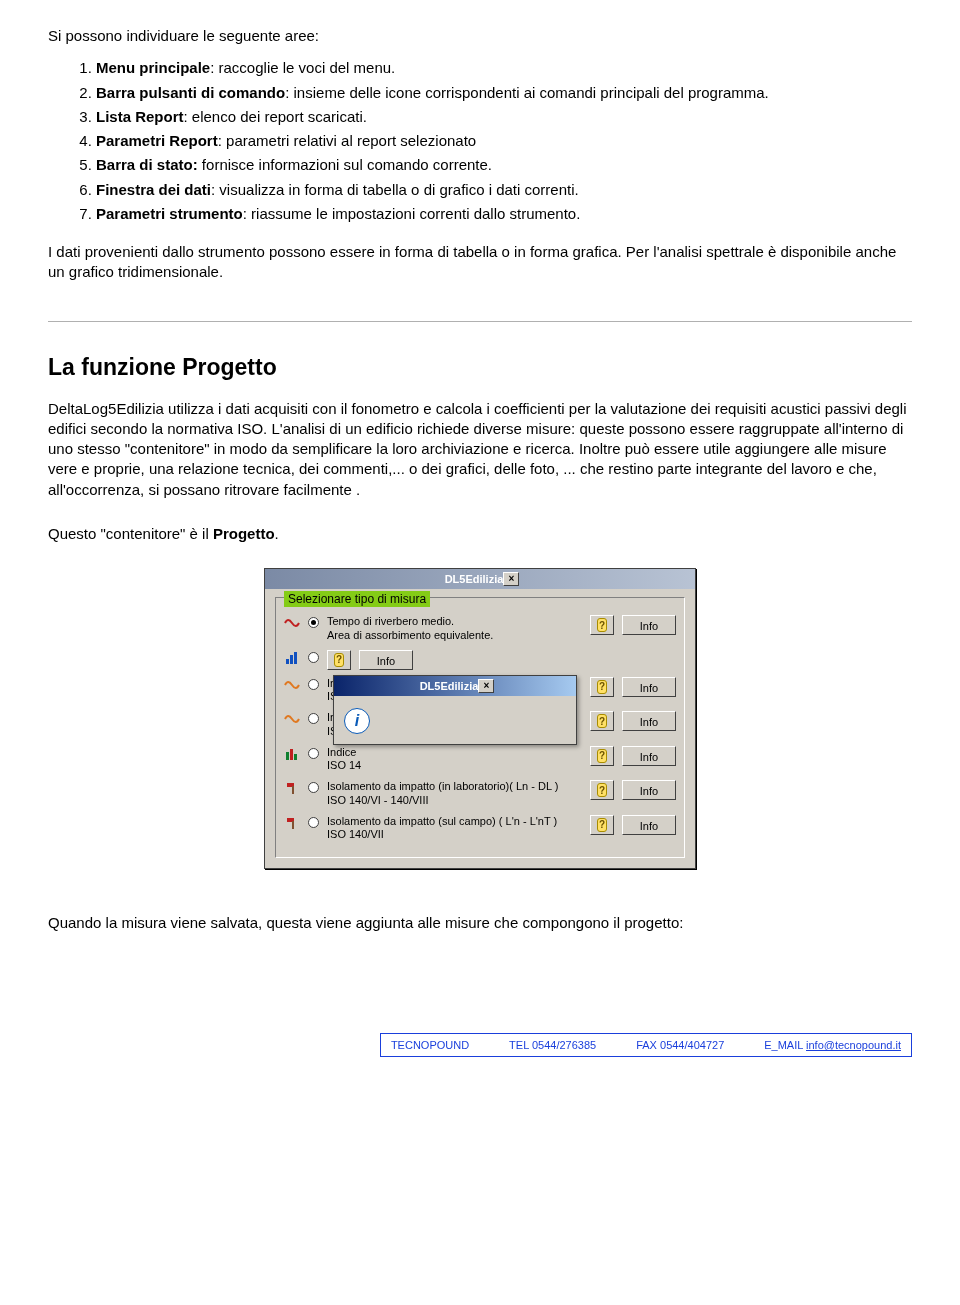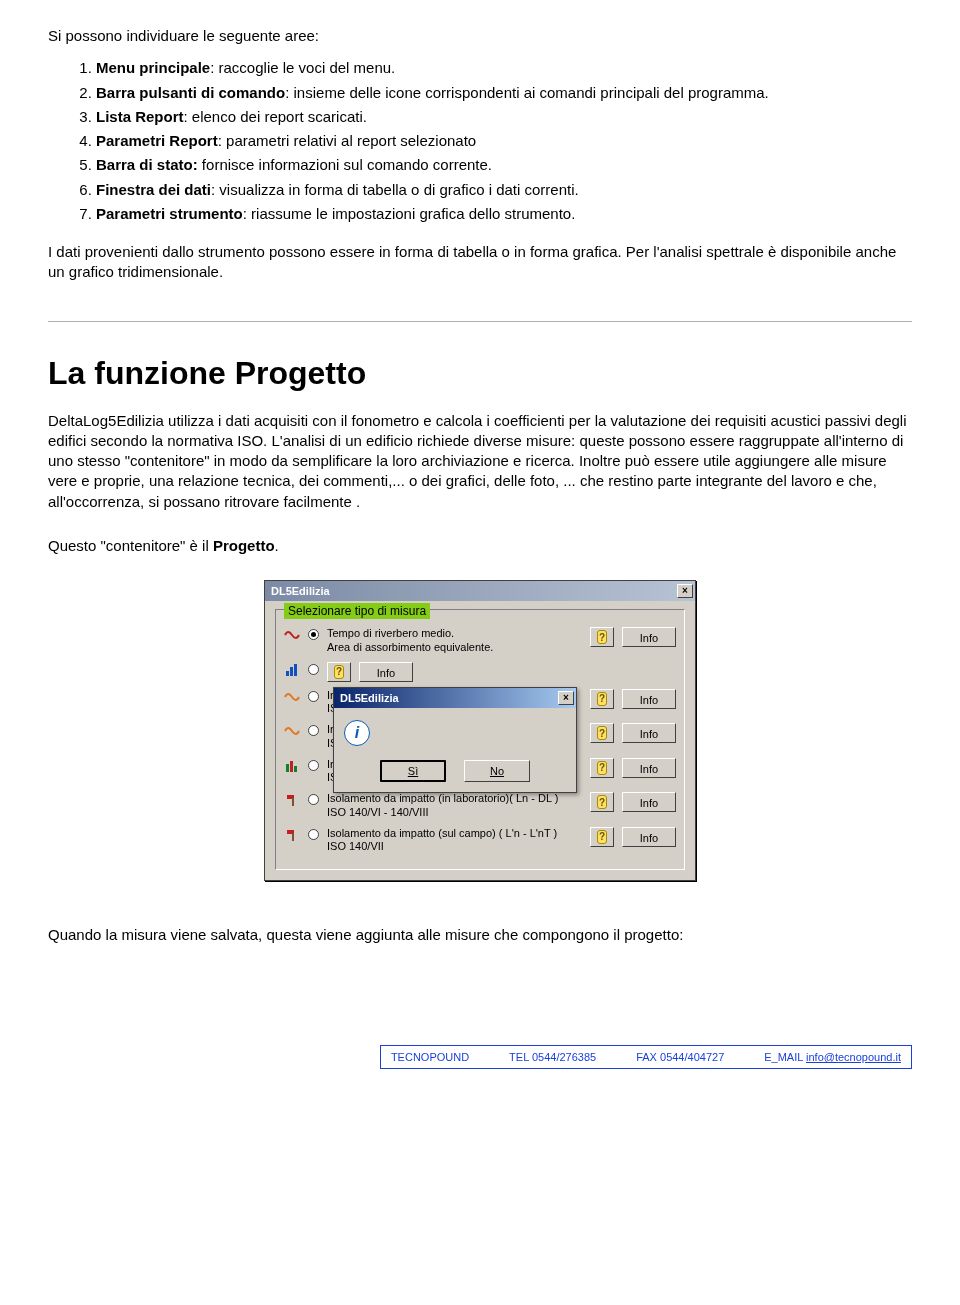--- a/index.html
+++ b/index.html
@@ -20,21 +20,21 @@
   }
   ol.area-list li { margin-bottom: 4px; }
   .bold { font-weight: 700; }
   .para { margin: 14px 0 24px 0; }
   hr.divider {
     border: none;
     border-top: 1px solid #b0b0b0;
     margin: 38px 0 30px 0;
   }
   h2.section {
-    font-size: 32px;
+    font-size: 23px;
     font-weight: 700;
     margin: 0 0 16px 0;
   }
   .dialog-wrap {
     display: flex;
     justify-content: center;
     margin: 14px 0 40px 0;
   }
   
   .dlg {
@@ -46,21 +46,21 @@
     font-size: 11px;
     color: #000;
     position: relative;
   }
   .titlebar {
     height: 20px;
     background: linear-gradient(90deg, #7b8aa5, #b8c3d4);
     color: #fff;
     display: flex;
     align-items: center;
-    justify-content: space-between;
+    justify-content: center;
     padding: 0 2px 0 6px;
     font-weight: 700;
     font-size: 11px;
   }
   .closebox {
     width: 16px;
     height: 14px;
     background: #d4d0c8;
     border: 1px solid #fff;
     border-right-color: #404040;
@@ -182,21 +182,21 @@
 
 <div class="intro">Si possono individuare le seguente aree:</div>
 
 <ol class="area-list">
   <li><span class="bold">Menu principale</span><span>: raccoglie le voci del menu.</span></li>
   <li><span class="bold">Barra pulsanti di comando</span><span>: insieme delle icone corrispondenti ai comandi principali del programma.</span></li>
   <li><span class="bold">Lista Report</span><span>: elenco dei report scaricati.</span></li>
   <li><span class="bold">Parametri Report</span><span>: parametri relativi al report selezionato</span></li>
   <li><span class="bold">Barra di stato:</span><span> fornisce informazioni sul comando corrente.</span></li>
   <li><span class="bold">Finestra dei dati</span><span>: visualizza in forma di tabella o di grafico i dati correnti.</span></li>
-  <li><span class="bold">Parametri strumento</span><span>: riassume le impostazioni grafica dello strumento.</span></li>
+  <li><span class="bold">Parametri strumento</span><span>: riassume le impostazioni correnti dallo strumento.</span></li>
 </ol>
 
 <div class="para">I dati provenienti dallo strumento possono essere in forma di tabella o in forma grafica. Per l'analisi spettrale è disponibile anche un grafico tridimensionale.</div>
 
 <hr class="divider">
 
 <h2 class="section">La funzione Progetto</h2>
 
 <div class="para">DeltaLog5Edilizia utilizza i dati acquisiti con il fonometro e calcola i coefficienti per la valutazione dei requisiti acustici passivi degli edifici secondo la normativa ISO. L'analisi di un edificio richiede diverse misure: queste possono essere raggruppate all'interno di uno stesso "contenitore" in modo da semplificare la loro archiviazione e ricerca. Inoltre può essere utile aggiungere alle misure vere e proprie, una relazione tecnica, dei commenti,... o dei grafici, delle foto, ... che restino parte integrante del lavoro e che, all'occorrenza, si possano ritrovare facilmente .</div>
 
@@ -321,24 +321,20 @@
     </div>
 
     <div class="popup">
       <div class="titlebar">
         <span>DL5Edilizia</span>
         <div class="closebox">×</div>
       </div>
       <div class="popup-body">
         <div class="info-icon">i</div>
       </div>
-      <div class="popup-btns">
-        <button class="pbtn default"><span class="ul">Sì</span></button>
-        <button class="pbtn"><span class="ul">No</span></button>
-      </div>
     </div>
 
   </div>
 </div>
 
 <div class="after-dialog">Quando la misura viene salvata, questa viene aggiunta alle misure che compongono il progetto:</div>
 
 <div class="footer-box">
   <span>TECNOPOUND</span>
   <span>TEL 0544/276385</span>

